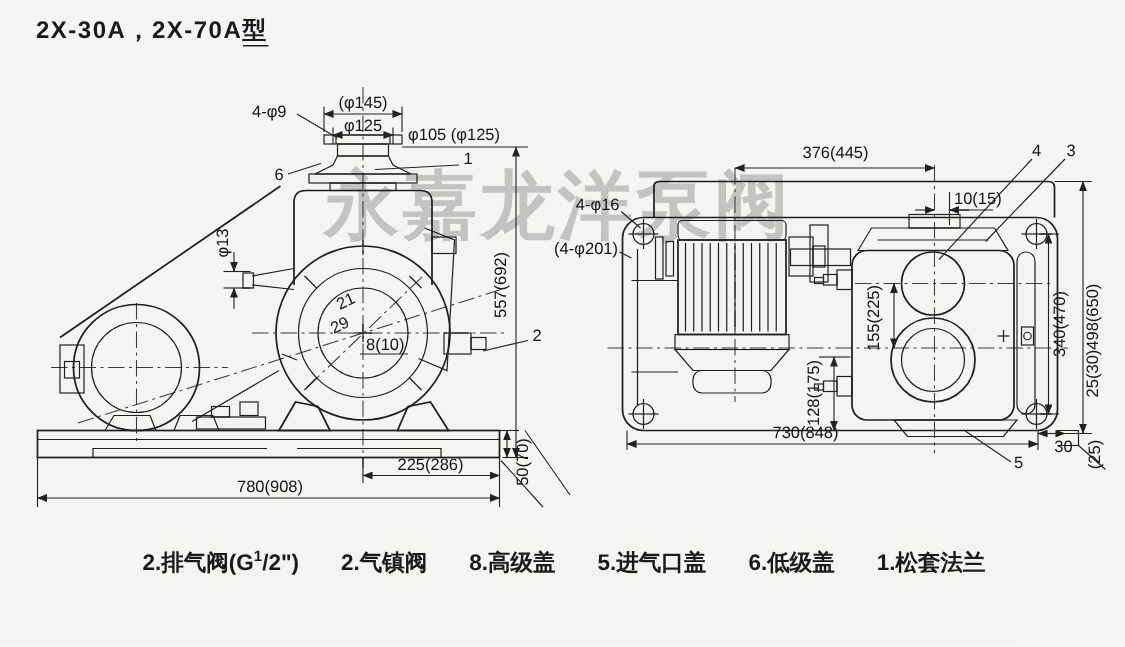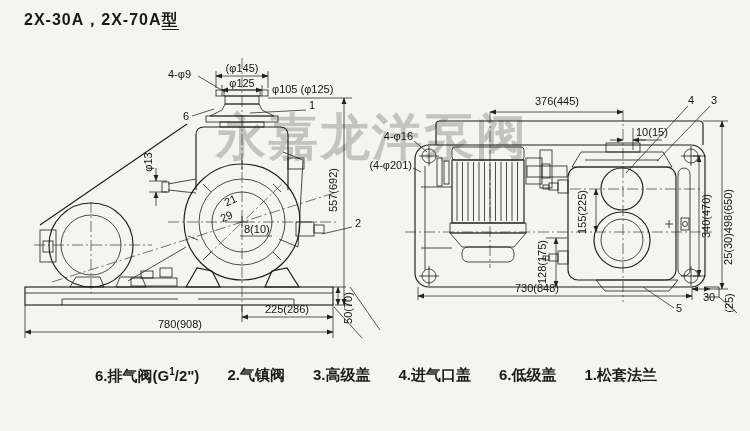--- a/index.html
+++ b/index.html
@@ -295,21 +295,21 @@
         <line class="dim" x1="722" y1="121" x2="722" y2="289" marker-start="url(#arr)" marker-end="url(#arr)"></line>
         <text class="dt" transform="rotate(-90 732 227)" x="732" y="227" text-anchor="middle">25(30)498(650)</text>
 
         <text class="dt" x="679" y="312" text-anchor="middle">5</text>
         <line class="dim" x1="674" y1="308" x2="643" y2="287"></line>
       </g>
     </g>
   </svg>
 
   <div id="legend">
-    <span><span>6.排气阀(G</span><sup>1</sup><span>/2")</span></span>
+    <span><span>2.排气阀(G</span><sup>1</sup><span>/2")</span></span>
     <span>2.气镇阀</span>
-    <span>3.高级盖</span>
-    <span>4.进气口盖</span>
+    <span>8.高级盖</span>
+    <span>5.进气口盖</span>
     <span>6.低级盖</span>
     <span>1.松套法兰</span>
   </div>
 
 </div>
 
 </body></html>

